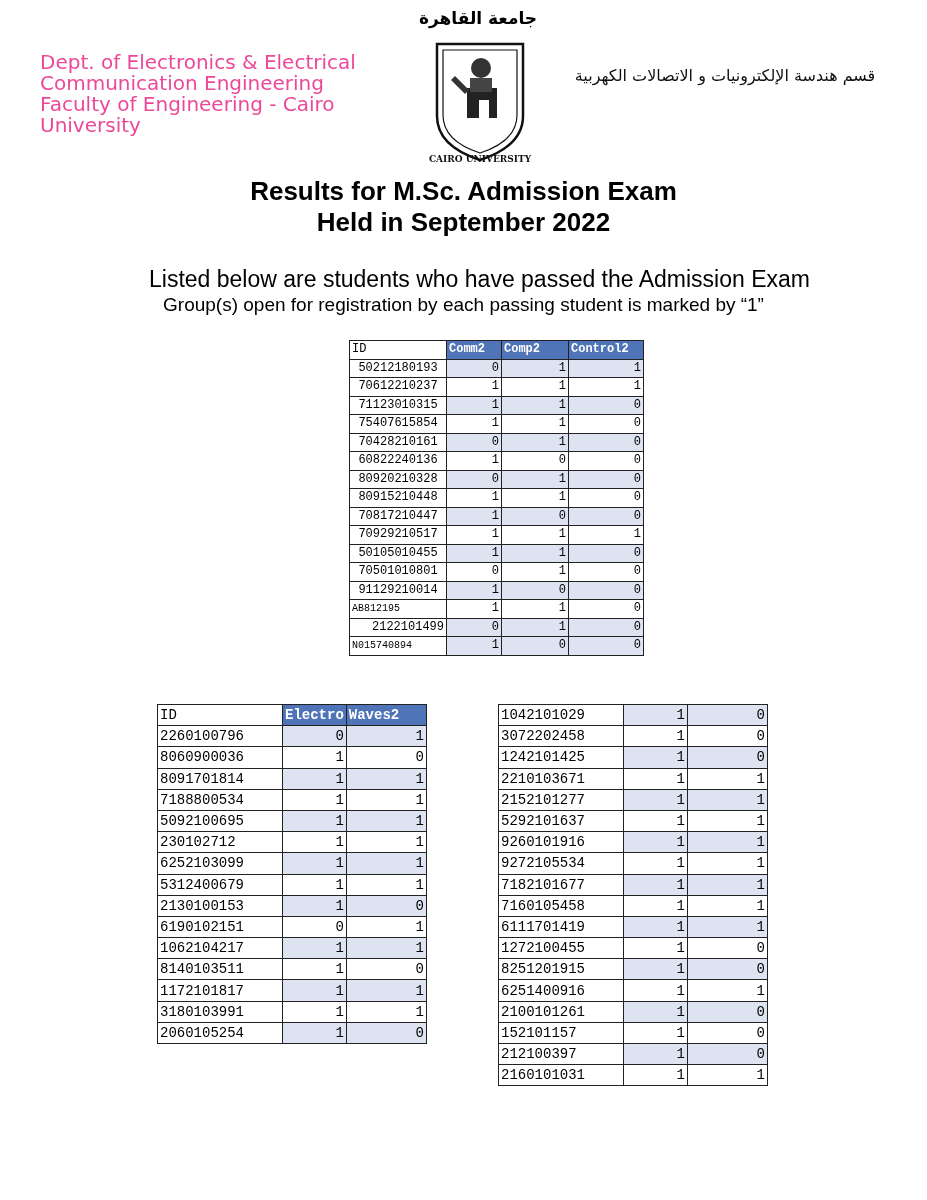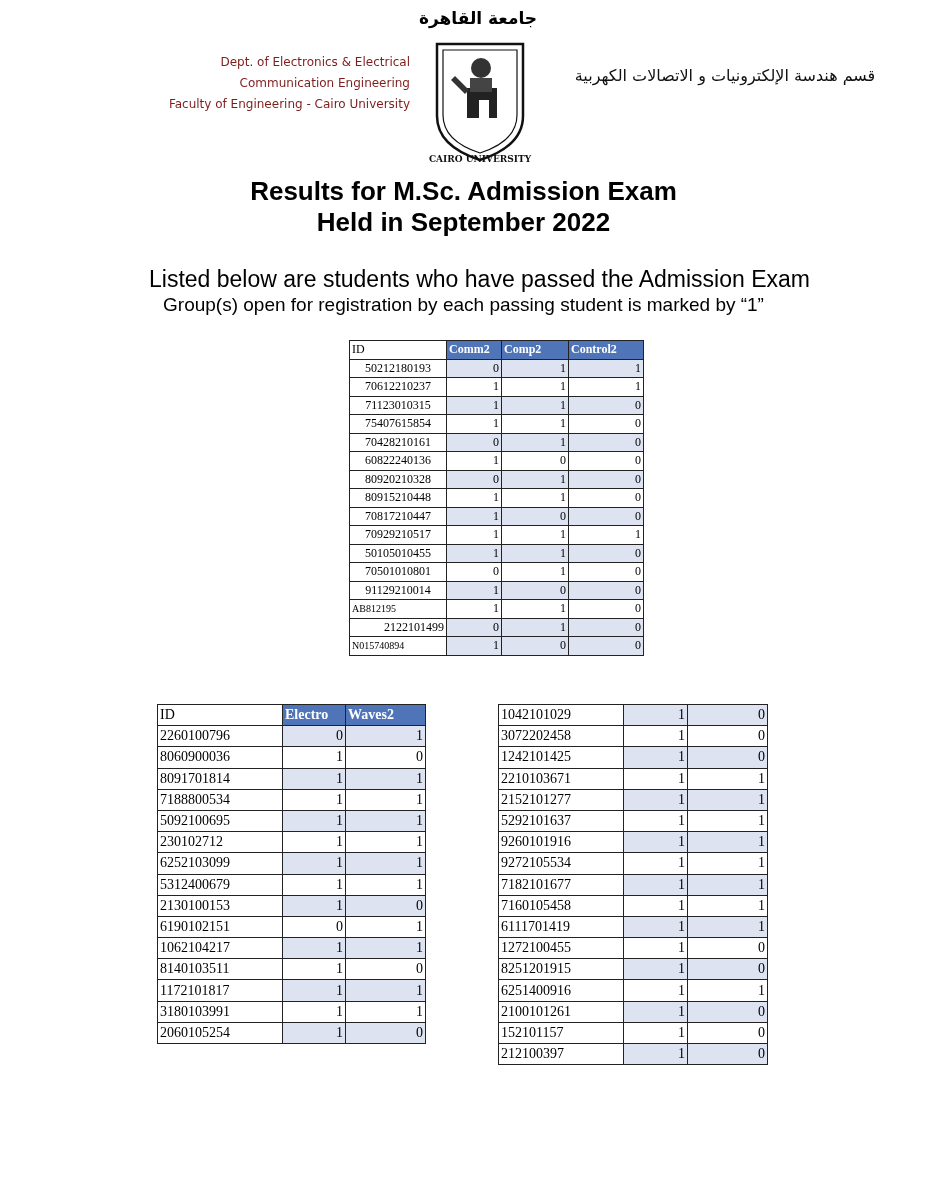--- a/index.html
+++ b/index.html
@@ -1,26 +1,26 @@
 <!DOCTYPE html>
 <html><head>
 <meta charset="utf-8">
 <style>
   html, body { margin:0; padding:0; background:#fff; }
   body { width:927px; height:1200px; position:relative; overflow:hidden; font-family:"Liberation Sans", sans-serif; color:#000; }
   .abs { position:absolute; }
-  .dept-en { left:40px; top:52px; width:370px; text-align:right; font-family:"DejaVu Sans", sans-serif; font-size:12px; line-height:21px; color:#7f1d1d; }
+  .dept-en { left:40px; top:52px; width:370px; text-align:left; font-family:"DejaVu Sans", sans-serif; font-size:20px; line-height:21px; color:#ec4899; }
   .dept-ar { left:540px; top:64px; width:370px; text-align:center; direction:rtl; font-family:"DejaVu Sans", sans-serif; font-size:16px; line-height:23px; color:#111; }
   .uni-ar { left:418px; top:8px; width:120px; text-align:center; direction:rtl; font-family:"DejaVu Sans", sans-serif; font-weight:bold; font-size:17px; }
   .logo { left:415px; top:38px; width:130px; height:130px; }
   .title { left:0; top:176px; width:927px; text-align:center; font-weight:bold; font-size:26px; line-height:31px; }
   .sub1 { left:16px; top:266px; width:927px; text-align:center; font-size:23px; line-height:27px; }
   .sub2 { left:0; top:293px; width:927px; text-align:center; font-size:19px; line-height:23px; }
 
-  table.grid { position:absolute; border-collapse:collapse; font-family:Liberation Serif, serif;padding-left:44px; }
+  table.grid { position:absolute; border-collapse:collapse; font-family:Liberation Mono, monospace;padding-left:44px; }
   table.grid td, table.grid th { border:1px solid #222; padding:0 2px; white-space:nowrap; }
   table.grid th { background:#4f74b8; color:#fff; font-weight:bold; text-align:left; }
   table.grid th.id-h { background:#fff; color:#000; font-weight:normal; }
   table.grid td.num { text-align:right; }
   table.grid tr.alt td.num { background:#dde3f1; }
   table.grid td.id { text-align:left; }
 
   #t1 { left:349px; top:340px; font-size:12px; }
   #t1 td, #t1 th { height:17.5px; line-height:17px; }
   #t1 .c-id { width:92px; } #t1 .c-a { width:50px; } #t1 .c-b { width:62px; } #t1 .c-c { width:70px; }
@@ -349,14 +349,19 @@
       <tr>
         <td class="id c-id">152101157</td>
         <td class="num c-a">1</td>
         <td class="num c-b">0</td>
       </tr>
       <tr class="alt">
         <td class="id c-id">212100397</td>
         <td class="num c-a">1</td>
         <td class="num c-b">0</td>
       </tr>
+      <tr>
+        <td class="id c-id">2160101031</td>
+        <td class="num c-a">1</td>
+        <td class="num c-b">1</td>
+      </tr>
     </tbody>
 </table>
 
 </body></html>

